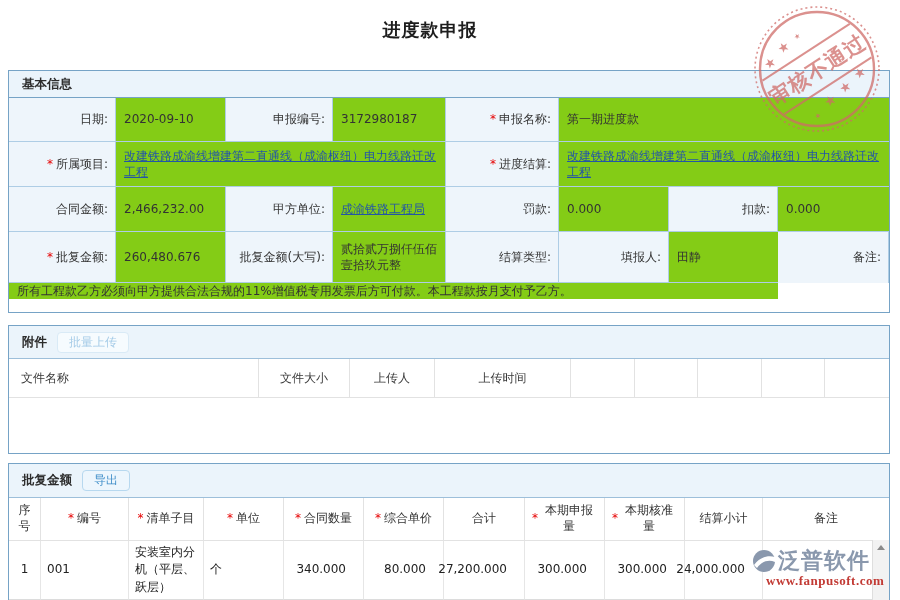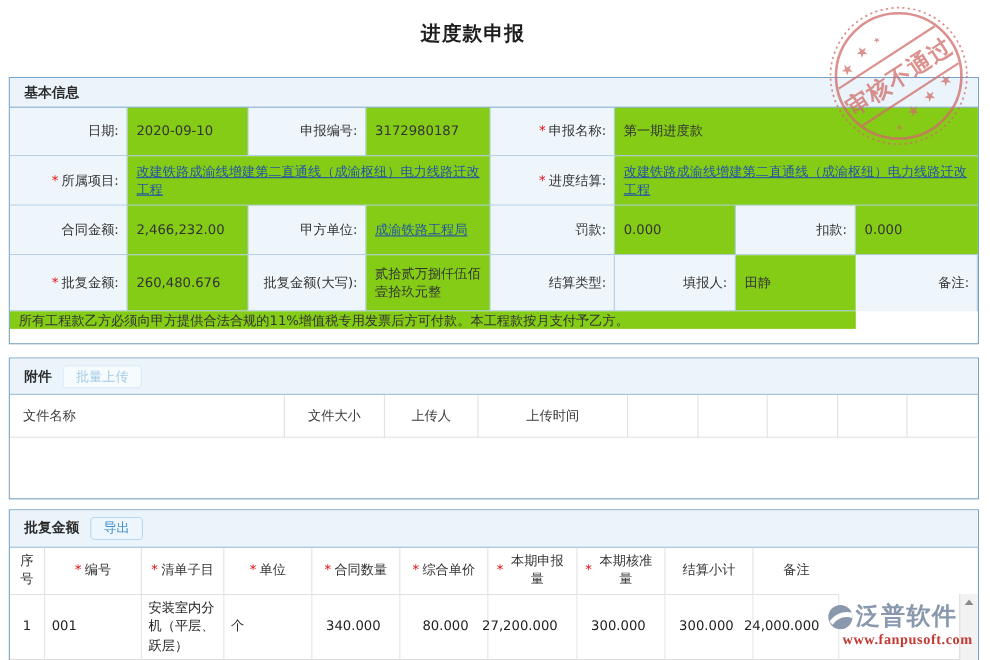--- a/index.html
+++ b/index.html
@@ -218,20 +218,23 @@
       </div>
     <div class="th">
         <span class="star">*</span>
         <span>合同数量</span>
       </div>
     <div class="th">
         <span class="star">*</span>
         <span>综合单价</span>
       </div>
     <div class="th">
+        <span>合计</span>
+      </div>
+    <div class="th">
         <span class="star">*</span>
         <span class="t2">本期申报量</span>
       </div>
     <div class="th">
         <span class="star">*</span>
         <span class="t2">本期核准量</span>
       </div>
     <div class="th">
         <span>结算小计</span>
       </div>

